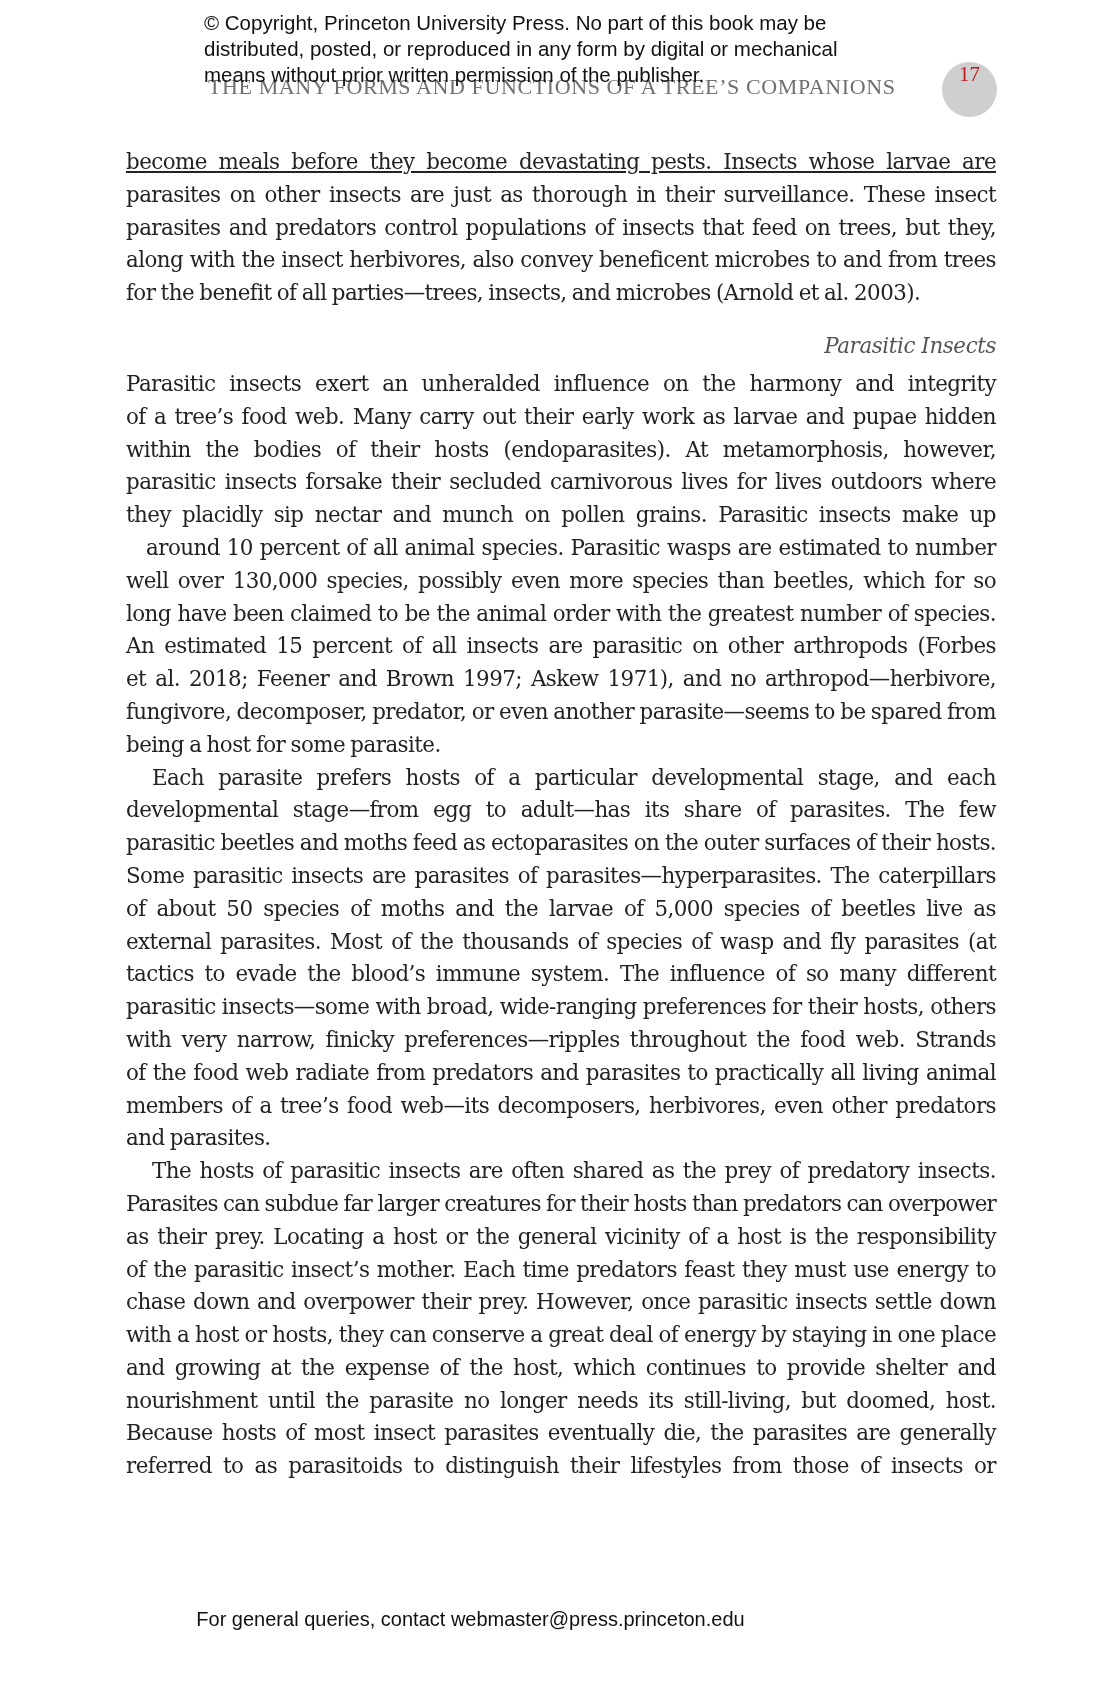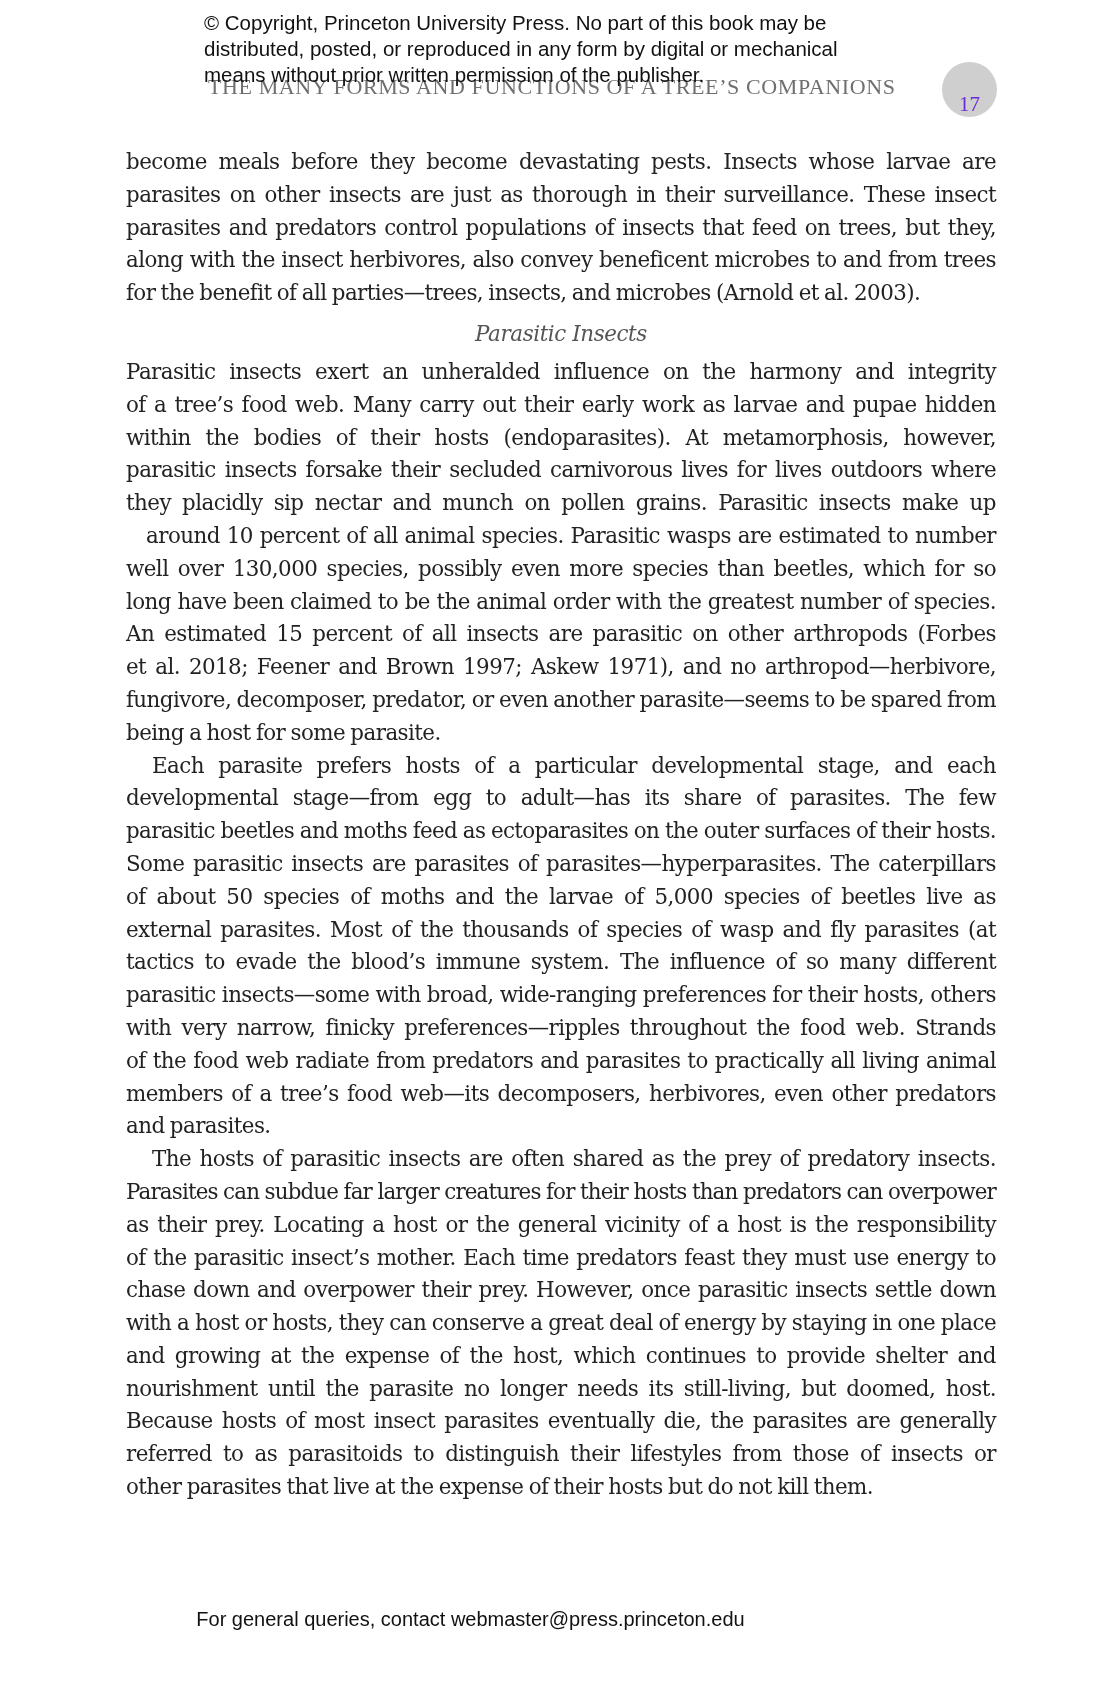--- a/index.html
+++ b/index.html
@@ -10,36 +10,36 @@
     color:#111; z-index:2; white-space:nowrap;
   }
   .running-head {
     position:absolute; left:208px; top:74px; width:718px;
     font-family:"Liberation Serif", serif; font-size:22px; letter-spacing:0.6px;
     color:#6f6f6f; text-transform:uppercase; white-space:nowrap; z-index:1;
     font-variant:small-caps;
   }
   .page-num {
     position:absolute; left:942px; top:62px; width:55px; height:55px; border-radius:50%;
-    background:#cfcfcf; color:#6d28d9; font-family:"Liberation Serif", serif; font-size:21px;
-    display:flex; align-items:flex-end; justify-content:center;
+    background:#cfcfcf; color:#b91c1c; font-family:"Liberation Serif", serif; font-size:21px;
+    display:flex; align-items:flex-start; justify-content:center;
   }
   .body-text {
     position:absolute; left:126px; top:146px; width:870px;
     font-family:"DejaVu Serif", serif; font-size:21.4px; color:#222;
   }
   .line {
     display:block; height:32.8px; line-height:32.8px; white-space:nowrap;
     text-align:justify; text-align-last:justify; letter-spacing:-0.55px; word-spacing:-1px;
   }
   .line.last { text-align-last:left; }
   .line.indent { padding-left:26px; }
   .heading {
-    display:block; height:38px; line-height:32px; margin-top:8px; font-style:italic;
-    color:#555; letter-spacing:-0.4px; text-align:center;
+    display:block; height:38px; line-height:32px; margin-top:20px; font-style:italic;
+    color:#555; letter-spacing:-0.4px; text-align:right;
   }
   .footer {
     position:absolute; left:0; width:941px; top:1608px; text-align:center;
     font-family:"Liberation Sans", sans-serif; font-size:20px; color:#111;
   }
 </style>
 </head>
 <body>
 
 <div class="copyright">
@@ -48,21 +48,21 @@
   <div>means without prior written permission of the publisher.</div>
 </div>
 
 <div class="running-head">The Many Forms and Functions of a Tree’s Companions</div>
 <div class="page-num">
   <span>17</span>
 </div>
 
 <div class="body-text">
   <div id="intro">
-      <span class="line" style="white-space: nowrap;">become meals before they become devastating pests. Insects whose larvae are</span>
+      <span class="line" style="white-space: nowrap; text-decoration: underline;">become meals before they become devastating pests. Insects whose larvae are</span>
       <span class="line" style="white-space: nowrap;">parasites on other insects are just as thorough in their surveillance. These insect</span>
       <span class="line" style="white-space: nowrap;">parasites and predators control populations of insects that feed on trees, but they,</span>
       <span class="line" style="white-space: nowrap;">along with the insect herbivores, also convey beneficent microbes to and from trees</span>
       <span class="line last" style="white-space: nowrap;">for the benefit of all parties—trees, insects, and microbes (Arnold et al. 2003).</span>
     </div>
   <div class="heading">Parasitic Insects</div>
   <div id="p1">
       <span class="line" style="white-space: nowrap;">Parasitic insects exert an unheralded influence on the harmony and integrity</span>
       <span class="line" style="white-space: nowrap;">of a tree’s food web. Many carry out their early work as larvae and pupae hidden</span>
       <span class="line" style="white-space: nowrap;">within the bodies of their hosts (endoparasites). At metamorphosis, however,</span>
@@ -94,17 +94,16 @@
       <span class="line indent" style="white-space: nowrap;">The hosts of parasitic insects are often shared as the prey of predatory insects.</span>
       <span class="line" style="white-space: nowrap; letter-spacing: -0.85px;">Parasites can subdue far larger creatures for their hosts than predators can overpower</span>
       <span class="line" style="white-space: nowrap;">as their prey. Locating a host or the general vicinity of a host is the responsibility</span>
       <span class="line" style="white-space: nowrap;">of the parasitic insect’s mother. Each time predators feast they must use energy to</span>
       <span class="line" style="white-space: nowrap;">chase down and overpower their prey. However, once parasitic insects settle down</span>
       <span class="line" style="white-space: nowrap;">with a host or hosts, they can conserve a great deal of energy by staying in one place</span>
       <span class="line" style="white-space: nowrap;">and growing at the expense of the host, which continues to provide shelter and</span>
       <span class="line" style="white-space: nowrap;">nourishment until the parasite no longer needs its still-living, but doomed, host.</span>
       <span class="line" style="white-space: nowrap;">Because hosts of most insect parasites eventually die, the parasites are generally</span>
       <span class="line" style="white-space: nowrap;">referred to as parasitoids to distinguish their lifestyles from those of insects or</span>
-      <span class="line last" style="white-space: nowrap;">other parasites that live at the expense of their hosts but do not kill them.</span>
     </div>
 </div>
 
 <div class="footer">For general queries, contact webmaster@press.princeton.edu</div>
 
 </body></html>

